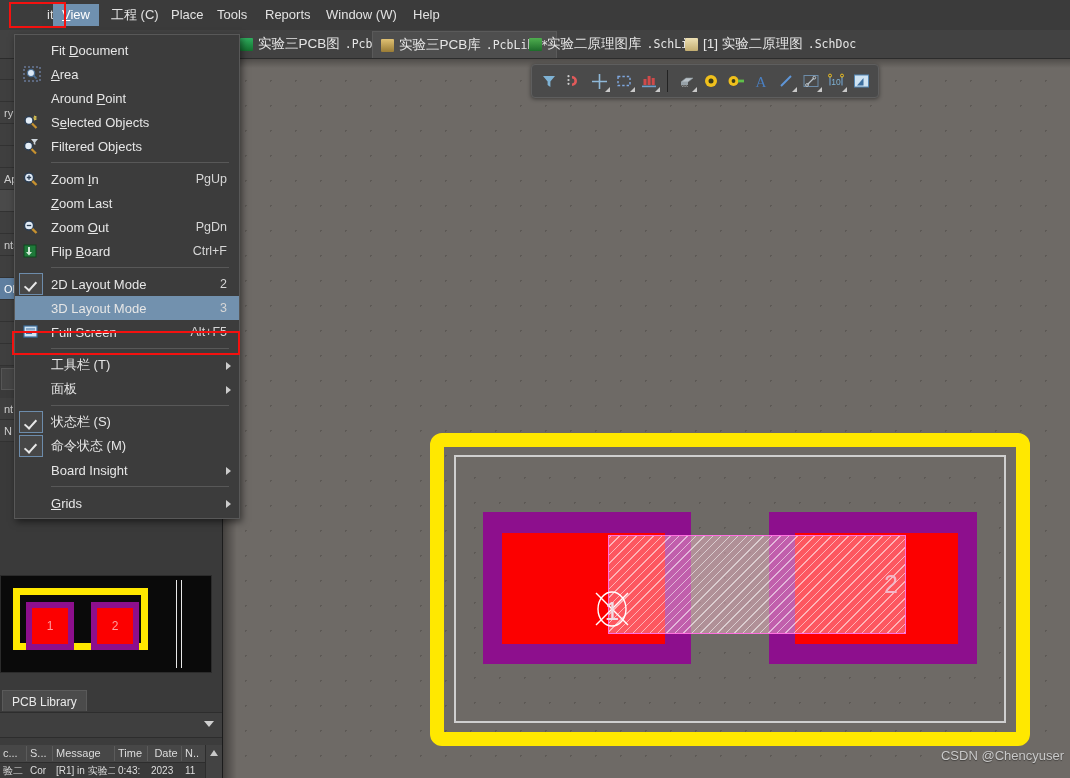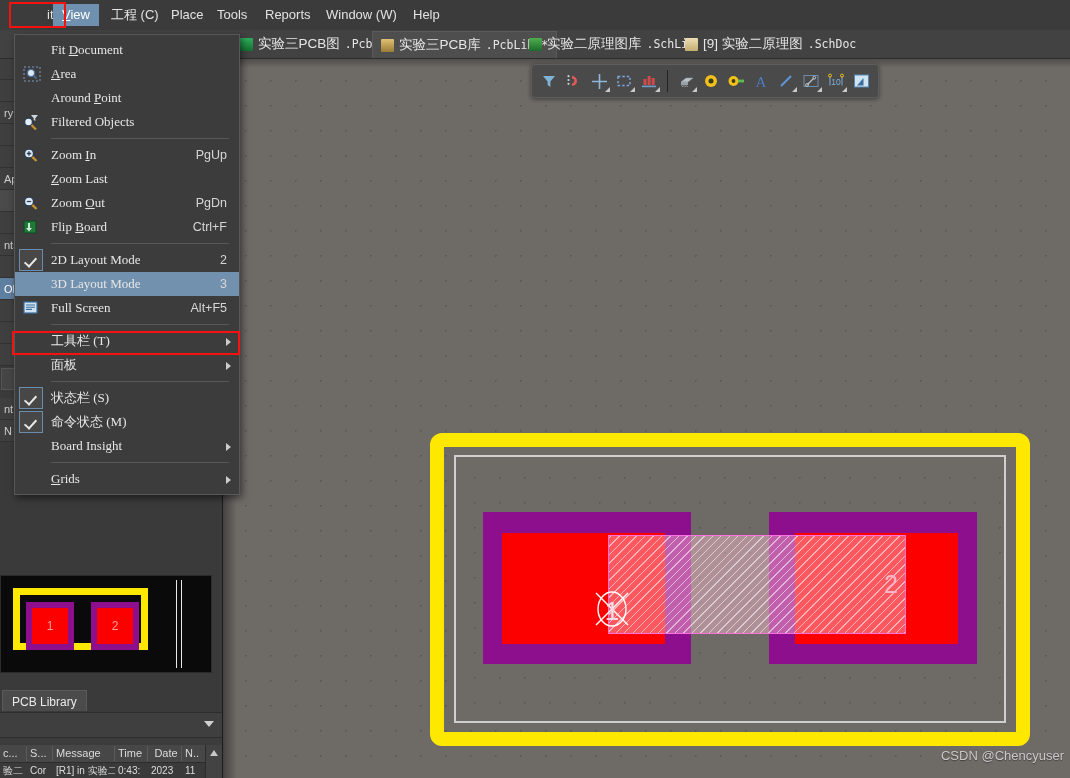--- a/index.html
+++ b/index.html
@@ -152,21 +152,21 @@
     left:14px;top:34px;width:224px;
     background:#3c3c3c;border:1px solid #585858;
     box-shadow:2px 3px 7px rgba(0,0,0,0.5);
     padding:3px 0;
   }
   #viewmenu .gutter{position:absolute;left:1px;top:1px;width:34px;bottom:1px;
                     background:#3c3c3c;}
   .mrow{position:relative;height:24px;display:flex;align-items:center;
         font-size:13px;color:#e6e6e6;white-space:nowrap;}
   .mrow .ico{width:34px;height:24px;flex:0 0 auto;position:relative;}
-  .mrow .lbl{flex:1 1 auto;padding-left:2px;font-family:Liberation Serif, serif;}
+  .mrow .lbl{flex:1 1 auto;padding-left:2px;}
   .mrow .sc{padding-right:12px;color:#d6d6d6;font-size:12.5px;}
   .mrow .sub{position:absolute;right:8px;top:9px;width:0;height:0;
      border-top:4px solid transparent;border-bottom:4px solid transparent;
      border-left:5px solid #cccccc;}
   .mrow.sel{background:#7291ae;}
   .msep{height:1px;background:#585858;margin:4px 10px 4px 36px;}
   .chkbox{position:absolute;left:4px;top:1px;width:24px;height:22px;
      border:1px solid #6d8cab;background:#474747;box-sizing:border-box;}
   .chkbox:after{content:"";position:absolute;left:7px;top:5px;width:5px;height:10px;
      border:solid #e8e8e8;border-width:0 2px 2px 0;transform:rotate(42deg);}
@@ -391,21 +391,21 @@
     <span class="cjk">实验三PCB库</span>
       <span class="ext">.PcbLib *</span>
   </div>
   <div class="tab" style="left:521px;">
     <span class="tabicon" style="background:linear-gradient(#4fae4f,#1d6b2a);"></span>
     <span class="cjk">实验二原理图库</span>
       <span class="ext">.SchLib</span>
   </div>
   <div class="tab" style="left:677px;">
     <span class="tabicon" style="background:linear-gradient(#ede0b4,#c3ad70);"></span>
-    <span class="cjk">[9] 实验二原理图</span>
+    <span class="cjk">[1] 实验二原理图</span>
       <span class="ext">.SchDoc</span>
   </div>
 </div>
 
 <div class="abs" id="viewmenu">
   <div class="gutter"></div>
 
   <div class="mrow">
     <span class="ico"></span>
     <span class="lbl">Fit <span class="u">D</span>ocument</span>
@@ -424,20 +424,31 @@
     <span class="lbl"><span class="u">A</span>rea</span>
     <span class="sc"></span>
   </div>
 
   <div class="mrow">
     <span class="ico"></span>
     <span class="lbl">Around <span class="u">P</span>oint</span>
     <span class="sc"></span>
   </div>
 
+  <div class="mrow">
+    <span class="ico">
+      <svg width="34" height="24" viewBox="0 0 34 24">
+        <circle cx="14" cy="10.5" r="4" fill="#e4eef8" stroke="#2b3d52" stroke-width="1.5"></circle>
+        <path d="M17 13.5l4.5 4.5" stroke="#c7912f" stroke-width="2.2"></path>
+        <path d="M19 6l2 1-2 1 2 1-2 1" stroke="#e8cf55" stroke-width="1.1" fill="none"></path>
+      </svg>
+    </span>
+    <span class="lbl">S<span class="u">e</span>lected Objects</span>
+    <span class="sc"></span>
+  </div>
 
   <div class="mrow">
     <span class="ico">
       <svg width="34" height="24" viewBox="0 0 34 24">
         <circle cx="13.5" cy="12" r="4" fill="#e4eef8" stroke="#2b3d52" stroke-width="1.5"></circle>
         <path d="M16.5 15l4.5 4.5" stroke="#c7912f" stroke-width="2.2"></path>
         <path d="M16 5h7l-2.7 3.2V11l-1.6-1V8.2z" fill="#cfd6dc"></path>
       </svg>
     </span>
     <span class="lbl">Filtered Objects</span>

